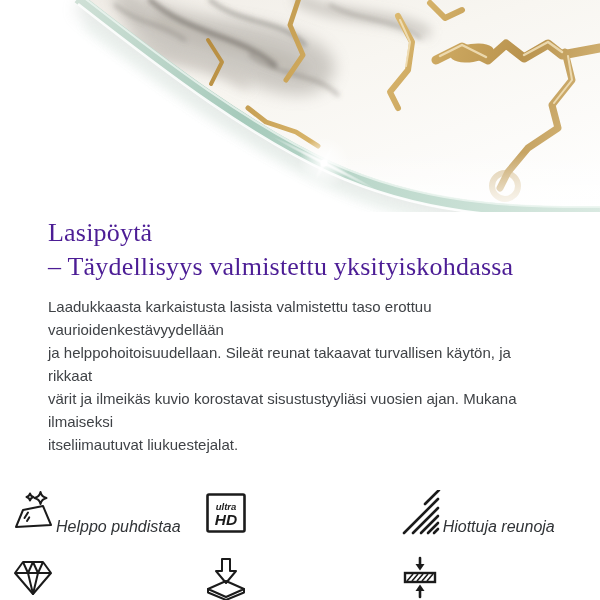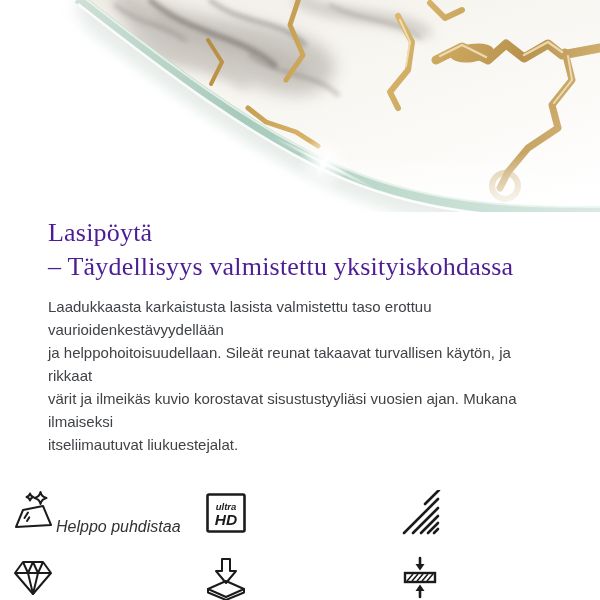--- a/index.html
+++ b/index.html
@@ -196,20 +196,21 @@
     <div class="icn">
       <svg width="46" height="46" viewBox="0 0 46 46" fill="none" stroke-width="2.6" stroke-linecap="round">
         <path d="M28,14 L42,0"></path>
         <path d="M7,43 L41,9"></path>
         <path d="M16,43 L41,18"></path>
         <path d="M24,43 L41,26"></path>
         <path d="M31,43 L41,33"></path>
         <path d="M37,43 L41,39"></path>
       </svg>
     </div>
+    <div class="lbl">Hiottuja reunoja</div>
   </div>
 
   <div class="cell">
     <div class="icn">
       <svg width="46" height="46" viewBox="0 0 46 46" fill="none" stroke-width="2" stroke-linejoin="round">
         <path d="M13,8 L33,8 L41,19 L23,40 L5,19 Z"></path>
         <path d="M5,19 L41,19"></path>
         <path d="M13,8 L18,19 L23,8 L28,19 L33,8"></path>
         <path d="M18,19 L23,40 L28,19"></path>
       </svg>

